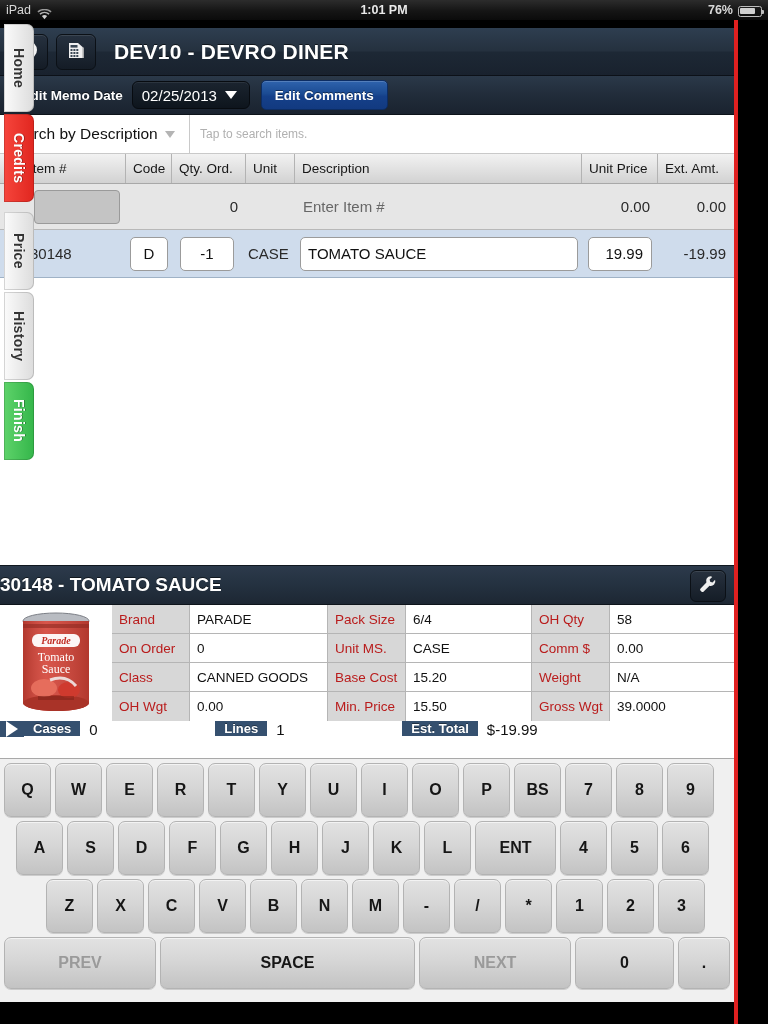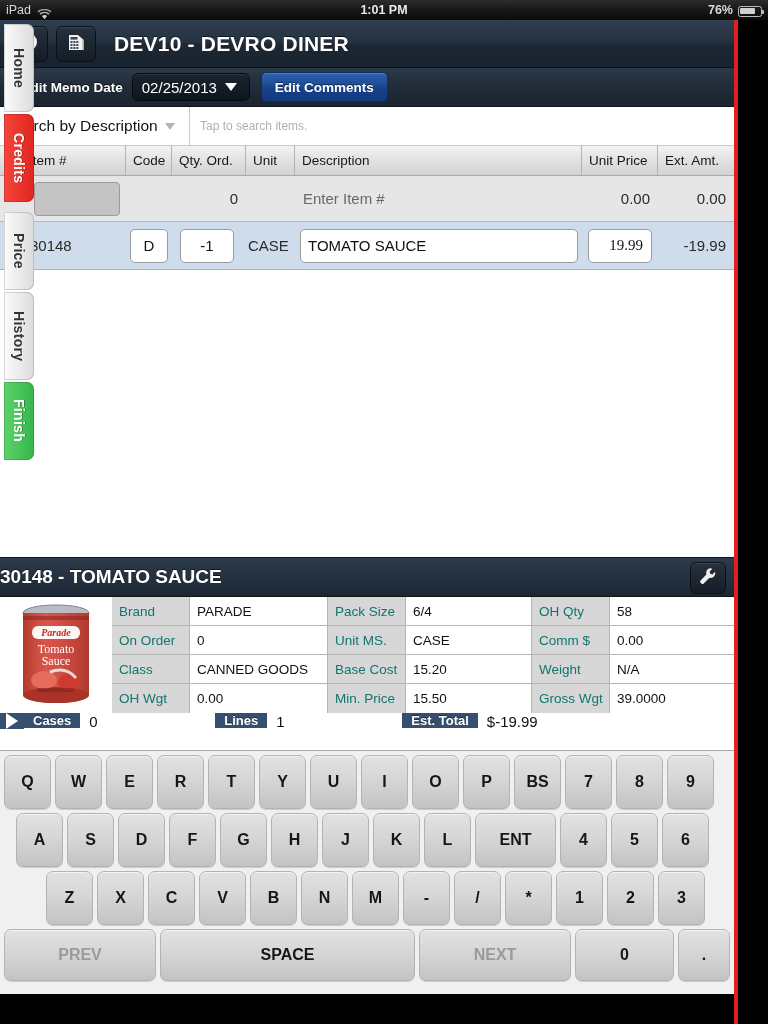--- a/index.html
+++ b/index.html
@@ -23,21 +23,21 @@
   .sb-right { position: absolute; right: 6px; top: 0; display: flex; align-items: center; gap: 5px;
     font-weight: bold; font-size: 12.5px; color: #d8d8d8; text-align: center; }
   .wifi-icon { display: inline-block; width: 15px; height: 11px; position: relative; top: 1px; }
   .batt { display:inline-block; width: 24px; height: 11px; border: 1.3px solid #bcbcbc;
     border-radius: 2.5px; position: relative; top:1px; padding:1.3px; }
   .batt i { display:block; height: 100%; width: 76%; background: #d0d0d0; border-radius:1px; }
   .batt:after { content:""; position:absolute; right:-3.2px; top:3.2px; width:2px; height:4.2px;
     background:#bcbcbc; border-radius:0 1px 1px 0; }
 
   
-  .appwrap { position: absolute; top: 20px; left: 0; width: 734px; height: 864px; background: #fff; }
+  .appwrap { position: absolute; top: 28px; left: 0; width: 734px; height: 864px; background: #fff; }
 
   
   .titlebar { position: relative; height: 48px; width: 734px;
     background: linear-gradient(to bottom, #2e3e50 0%, #25313f 48%, #1d2835 52%, #19222e 100%);
     border-bottom: 1px solid #0c1118; display: flex; align-items: center; }
   .tb-btn { width: 40px; height: 36px; margin-left: 8px; border-radius: 6px;
     background: linear-gradient(to bottom, #26313f, #141c26);
     border: 1px solid #0b1016; display: flex; align-items: center; justify-content: center;
     box-shadow: inset 0 1px 0 rgba(255,255,255,0.10); }
   .tb-title { color: #fff; font-size: 21px; font-weight: bold; margin-left: 18px;
@@ -125,21 +125,21 @@
     box-shadow: inset 0 1px 0 rgba(255,255,255,.10); }
 
   
   .spec-wrap { display: flex; width: 734px; height: 116px; background: #fff;
     border-bottom: 1px solid #b5b5b5; }
   .prod-img { width: 112px; height: 116px; display: flex; align-items: center; justify-content: center;
     background: #fff; }
   .spec-table { flex: 1; display: grid; grid-template-columns: 78px 138px 78px 126px 78px auto;
     grid-template-rows: repeat(4, 29px); }
   .sk { background: #d7d7d7; border-right: 1px solid #b5b5b5; border-bottom: 1px solid #b5b5b5;
-    display: flex; align-items: center; padding-left: 7px; font-size: 13.5px; color: #0f766e; }
+    display: flex; align-items: center; padding-left: 7px; font-size: 13.5px; color: #b91c1c; }
   .sv { background: #fff; border-right: 1px solid #b5b5b5; border-bottom: 1px solid #b5b5b5;
     display: flex; align-items: center; padding-left: 7px; font-size: 13.5px; color: #111; }
   .sv.last { border-right: none; }
   .spec-table > div:nth-last-child(-n+6) { border-bottom: none; }
 
   
   .totals { display: flex; height: 38px; width: 734px; background: #fff;
     border-bottom: 1px solid #a9a9a9; align-items: flex-start; }
   .tot-arrow { width: 24px; background: #35506f; display: flex; align-items: center; justify-content: center; }
   .tri-right { width: 0; height: 0; border-top: 8px solid transparent; border-bottom: 8px solid transparent;
@@ -290,21 +290,21 @@
       <div class="cell c2" style="padding-left:4px;">
         <div class="inputbox ib-code">D</div>
       </div>
       <div class="cell c3" style="padding-left:8px;">
         <div class="inputbox ib-qty">-1</div>
       </div>
       <div class="cell c4" style="padding-left:2px;">CASE</div>
       <div class="cell c5" style="padding-left:5px;">
         <div class="inputbox ib-desc">TOMATO SAUCE</div>
       </div>
-      <div class="cell c6" style="padding-left:6px;font-family:Liberation Serif, serif;">
+      <div class="cell c6" style="padding-left:6px;">
         <div class="inputbox ib-price">19.99</div>
       </div>
       <div class="cell c7 num">-19.99</div>
     </div>
 
     <div class="workarea"></div>
 
     <div class="detail-head">
       <div class="dtitle">30148 - TOMATO SAUCE</div>
       <div class="wrench-btn">

